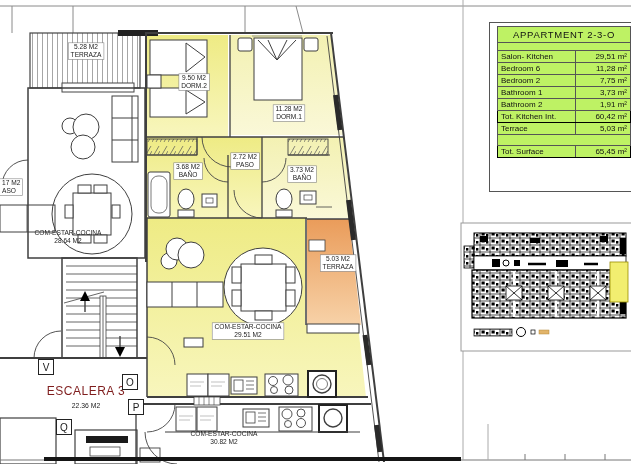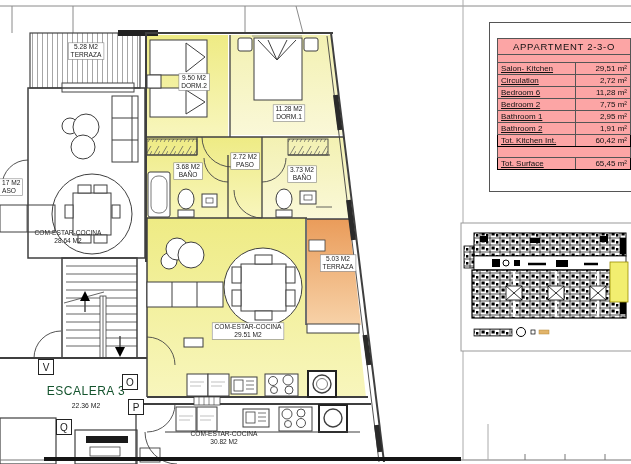--- a/index.html
+++ b/index.html
@@ -7,30 +7,30 @@
         font-family:"Liberation Sans",sans-serif;color:#1a1a1a;}
   svg{position:absolute;left:0;top:0;}
   
   .lbl{position:absolute;transform:translate(-50%,-50%);background:#fff;
        box-shadow:0 0 0 0.6px #8a8a8a;font-size:6.6px;line-height:1.2;
        text-align:center;white-space:nowrap;padding:0 2px;color:#222;z-index:5;}
   .lbl span{display:block;}
   .lbl.plain{background:transparent;box-shadow:none;}
   .lbl.cut{transform:translate(0,-50%);text-align:left;}
   .esc-title{position:absolute;transform:translate(-50%,-50%);font-size:12px;
-       letter-spacing:0.5px;color:#14532d;white-space:nowrap;z-index:5;}
+       letter-spacing:0.5px;color:#7f1d1d;white-space:nowrap;z-index:5;}
   .esc-area{position:absolute;transform:translate(-50%,-50%);font-size:6.8px;color:#222;z-index:5;}
   .marker{position:absolute;width:14px;height:14px;border:1.3px solid #222;background:#fff;
        font-size:10px;display:flex;align-items:center;justify-content:center;z-index:6;}
   
   .tframe{position:absolute;left:489px;top:22px;width:150px;height:168px;border:1px solid #555;z-index:4;background:#fff;}
   table.tt{position:absolute;left:497px;top:26px;border-collapse:collapse;z-index:5;
-       font-size:8px;color:#111;background:#fca5a5;margin-top:12px;}
+       font-size:8px;color:#111;background:#bef264;}
   .tt td{border:1px solid #555;height:11px;padding:0 3px;}
-  .tt td.c1{width:76px;text-decoration:underline;}
+  .tt td.c1{width:76px;}
   .tt td.c2{width:52px;text-align:right;}
   .tt tr.hdr td{text-align:center;font-size:9.5px;letter-spacing:0.7px;height:13px;padding:1px 2px;}
   .tt tr.gap td{height:7px;}
   .tt tr.gap2 td{height:10px;}
   .tt tr.bold td{border-top:1.8px solid #000;border-bottom:1.8px solid #000;}
   .tt tr.bold td.c1{border-left:1.8px solid #000;}
   .tt tr.bold td.c2{border-right:1.8px solid #000;}
 </style>
 </head>
 <body>
@@ -449,42 +449,42 @@
         <td colspan="2">APPARTMENT 2-3-O</td>
       </tr>
       <tr class="gap">
           <td colspan="2"></td>
         </tr>
       <tr>
         <td class="c1">Salon- Kitchen</td>
         <td class="c2">29,51 m²</td>
       </tr>
       <tr>
-        <td class="c1">Circulation</td>
-        <td class="c2">2,72 m²</td>
-      </tr>
-      <tr>
         <td class="c1">Bedroom 6</td>
         <td class="c2">11,28 m²</td>
       </tr>
       <tr>
         <td class="c1">Bedroom 2</td>
         <td class="c2">7,75 m²</td>
       </tr>
       <tr>
         <td class="c1">Bathroom 1</td>
-        <td class="c2">2,95 m²</td>
+        <td class="c2">3,73 m²</td>
       </tr>
       <tr>
         <td class="c1">Bathroom 2</td>
         <td class="c2">1,91 m²</td>
       </tr>
       <tr class="bold">
         <td class="c1">Tot. Kitchen Int.</td>
         <td class="c2">60,42 m²</td>
+      </tr>
+      <tr>
+        <td class="c1">Terrace</td>
+        <td class="c2">5,03 m²</td>
       </tr>
       <tr class="gap2">
           <td colspan="2"></td>
         </tr>
       <tr class="bold">
         <td class="c1">Tot. Surface</td>
         <td class="c2">65,45 m²</td>
       </tr>
     </tbody>
   </table>

